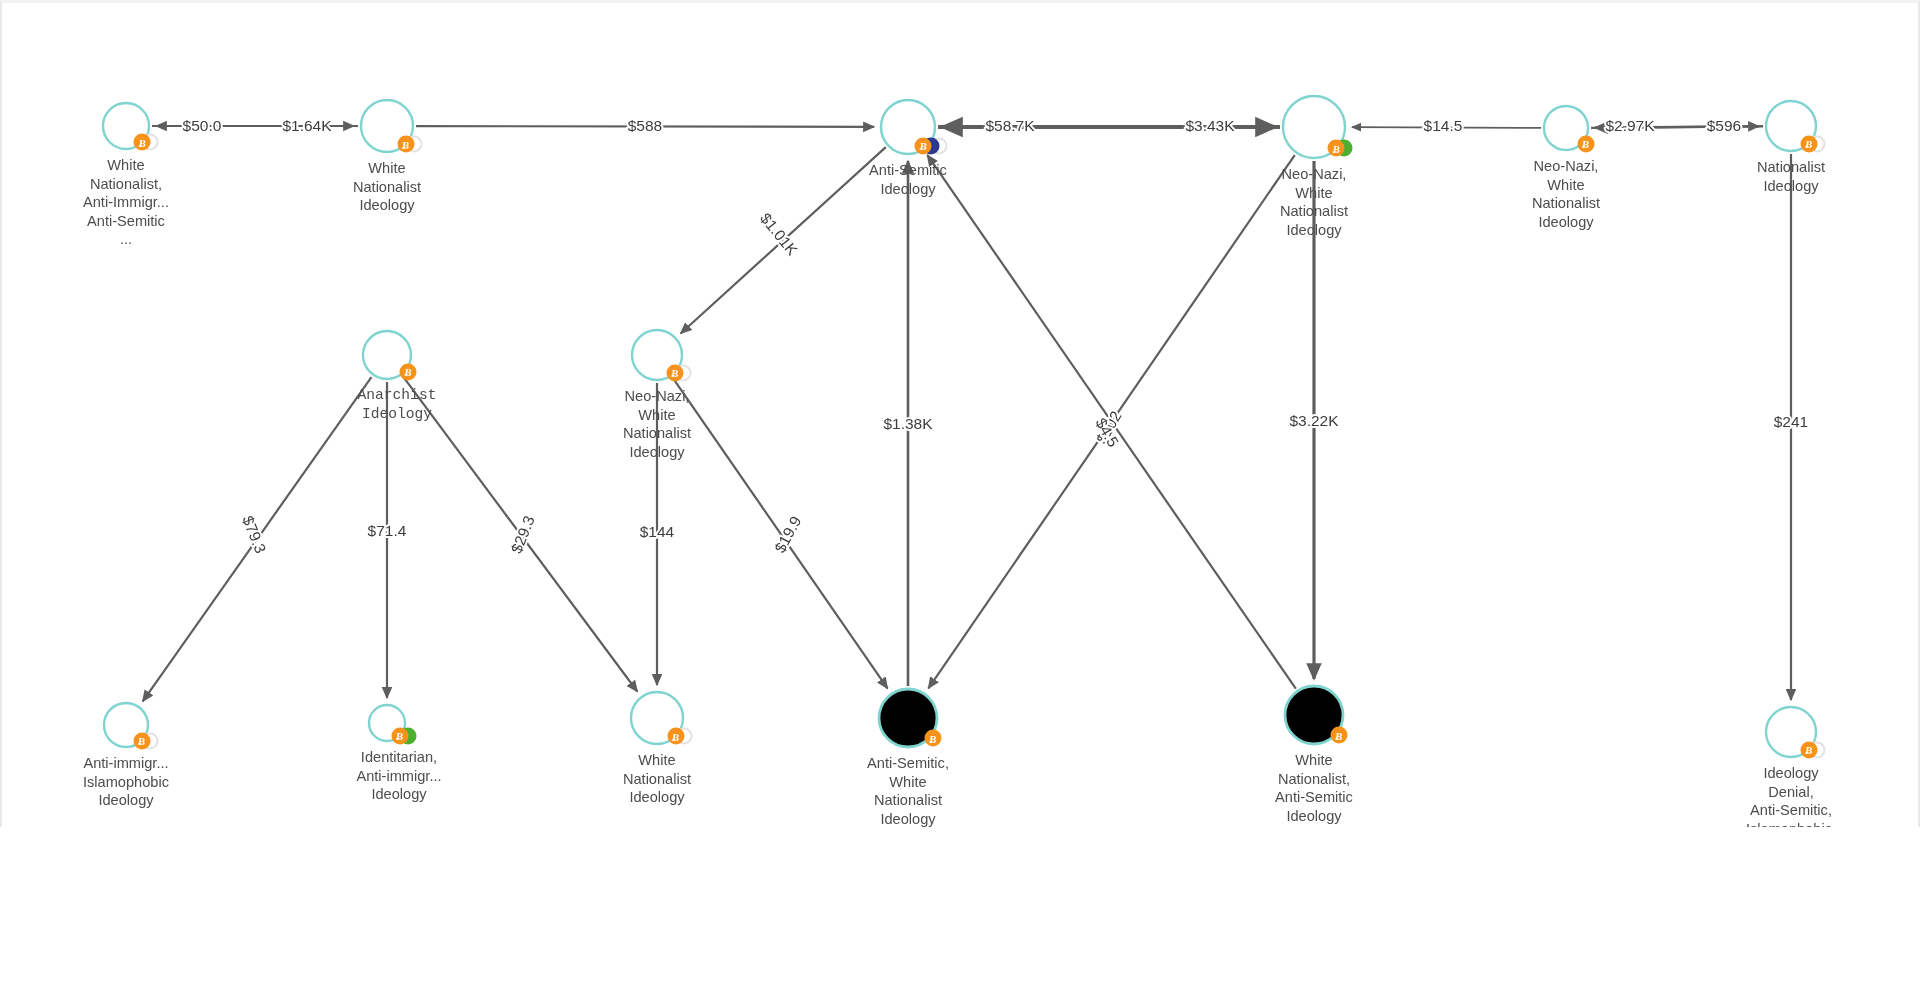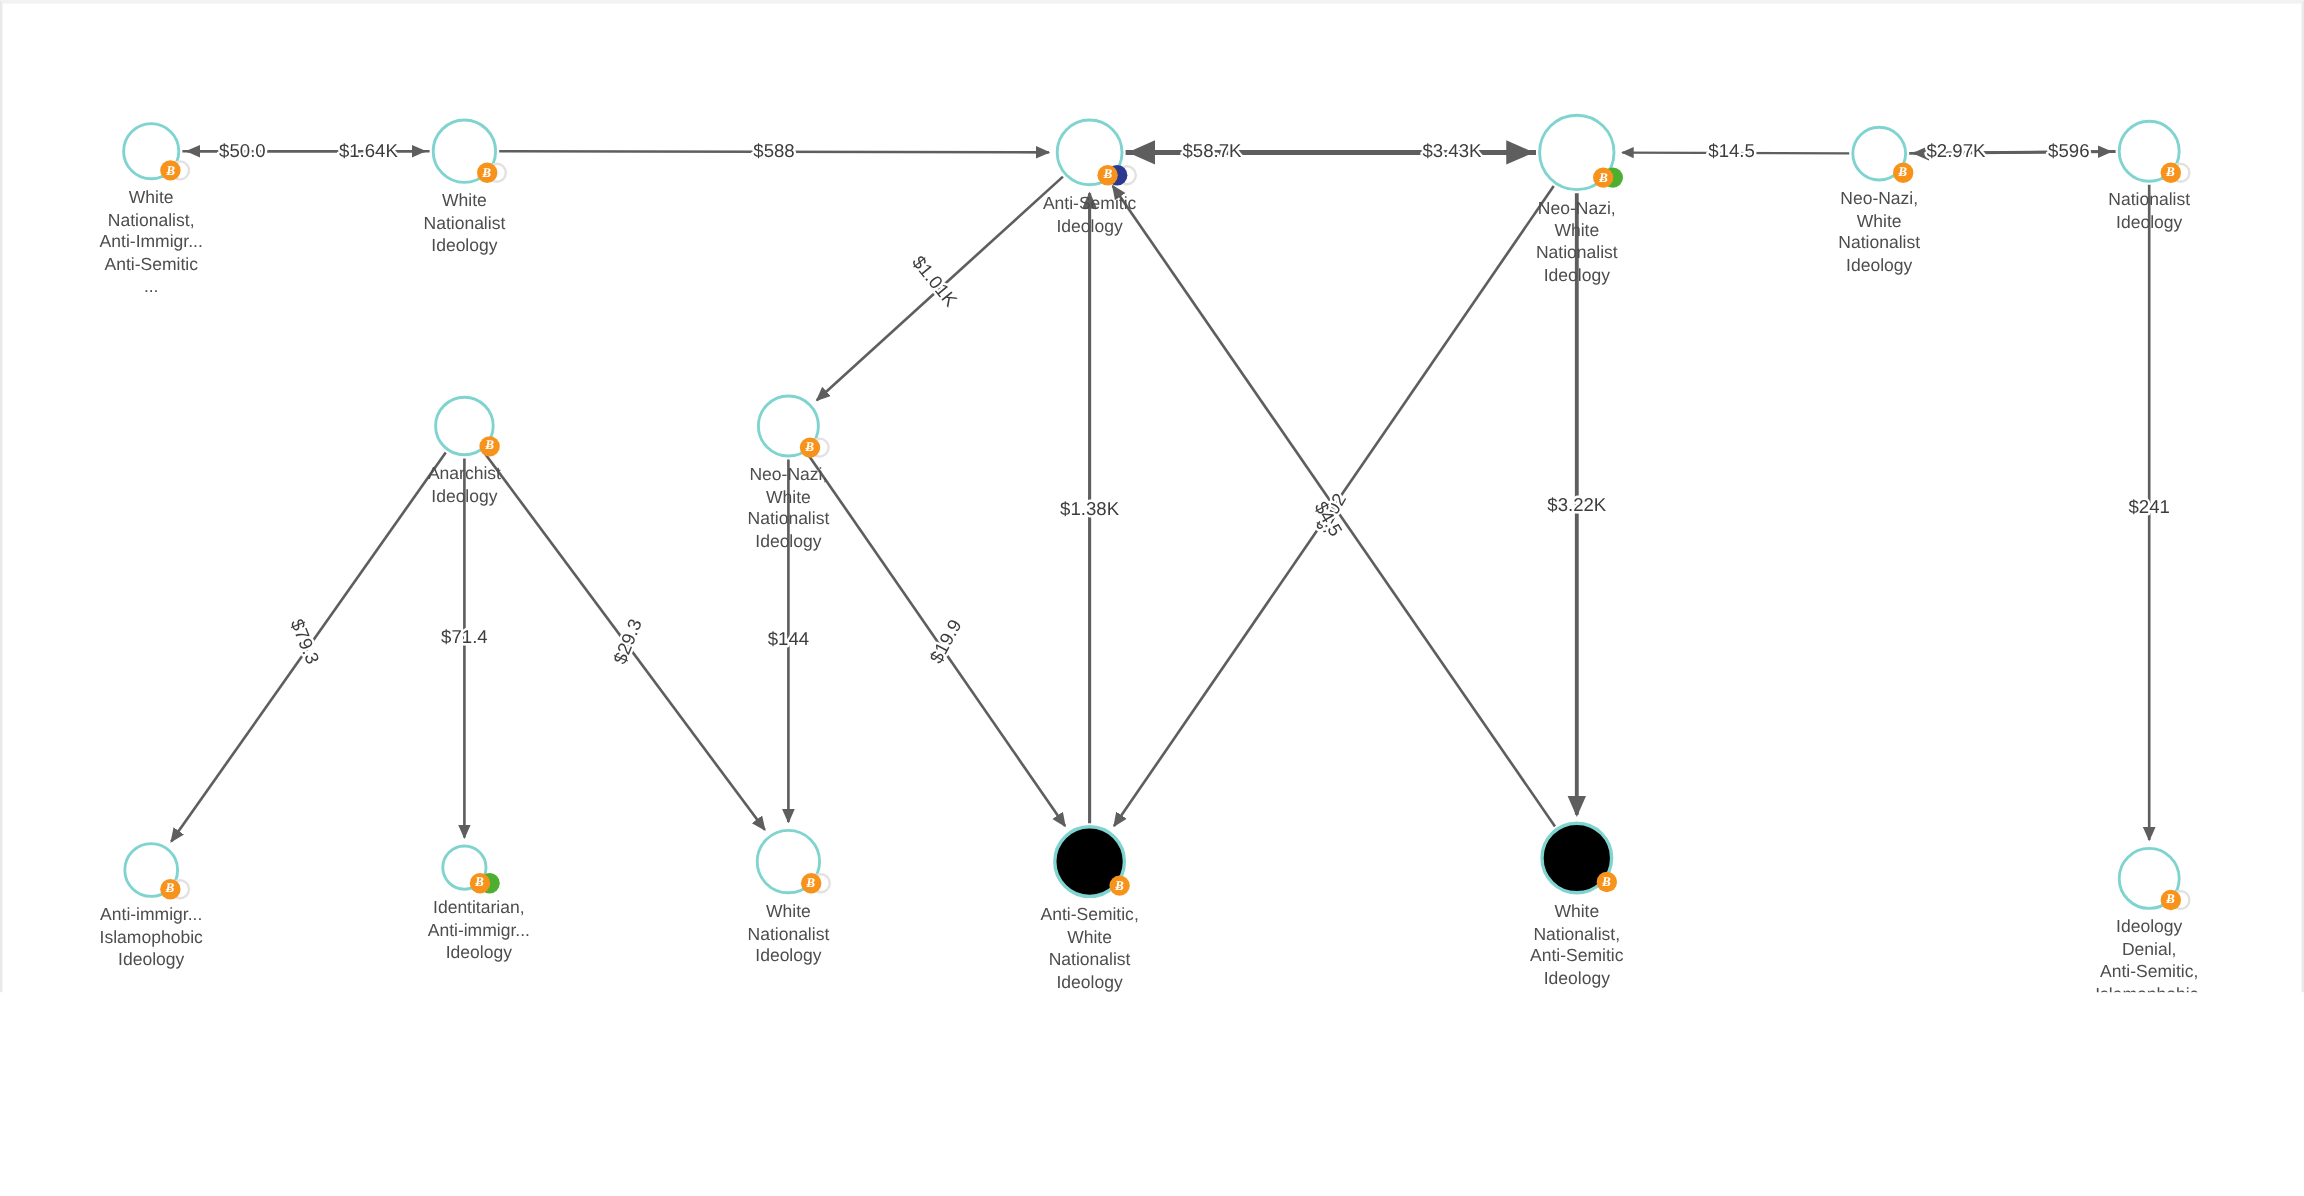--- a/index.html
+++ b/index.html
@@ -202,21 +202,21 @@
       <div class="node-label-div" style="left: 1314px; top: 165px; width: 150px;">Neo-Nazi,
 White
 Nationalist
 Ideology</div>
       <div class="node-label-div" style="left: 1566px; top: 157px; width: 150px;">Neo-Nazi,
 White
 Nationalist
 Ideology</div>
       <div class="node-label-div" style="left: 1791px; top: 158px; width: 150px;">Nationalist
 Ideology</div>
-      <div class="node-label-div" style="left: 387px; top: 386px; width: 150px;">Anarchist
+      <div class="node-label-div" style="left: 397px; top: 386px; width: 150px; font-family: Liberation Mono, monospace;">Anarchist
 Ideology</div>
       <div class="node-label-div" style="left: 657px; top: 387px; width: 150px;">Neo-Nazi,
 White
 Nationalist
 Ideology</div>
       <div class="node-label-div" style="left: 126px; top: 754px; width: 150px;">Anti-immigr...
 Islamophobic
 Ideology</div>
       <div class="node-label-div" style="left: 399px; top: 748px; width: 150px;">Identitarian,
 Anti-immigr...

